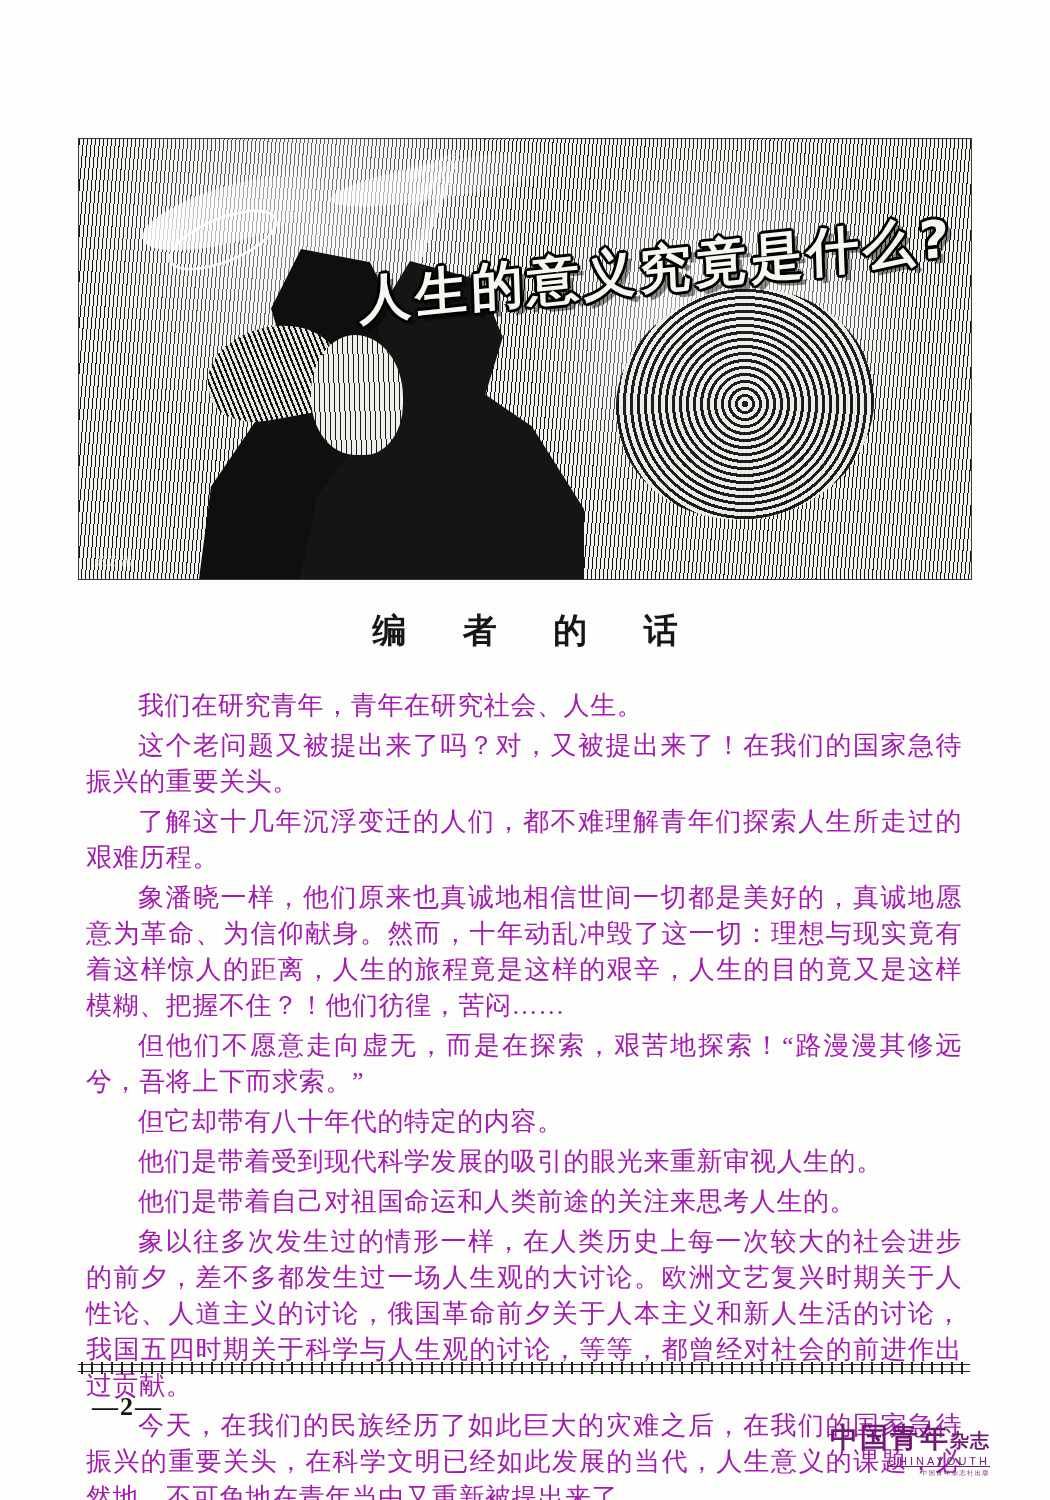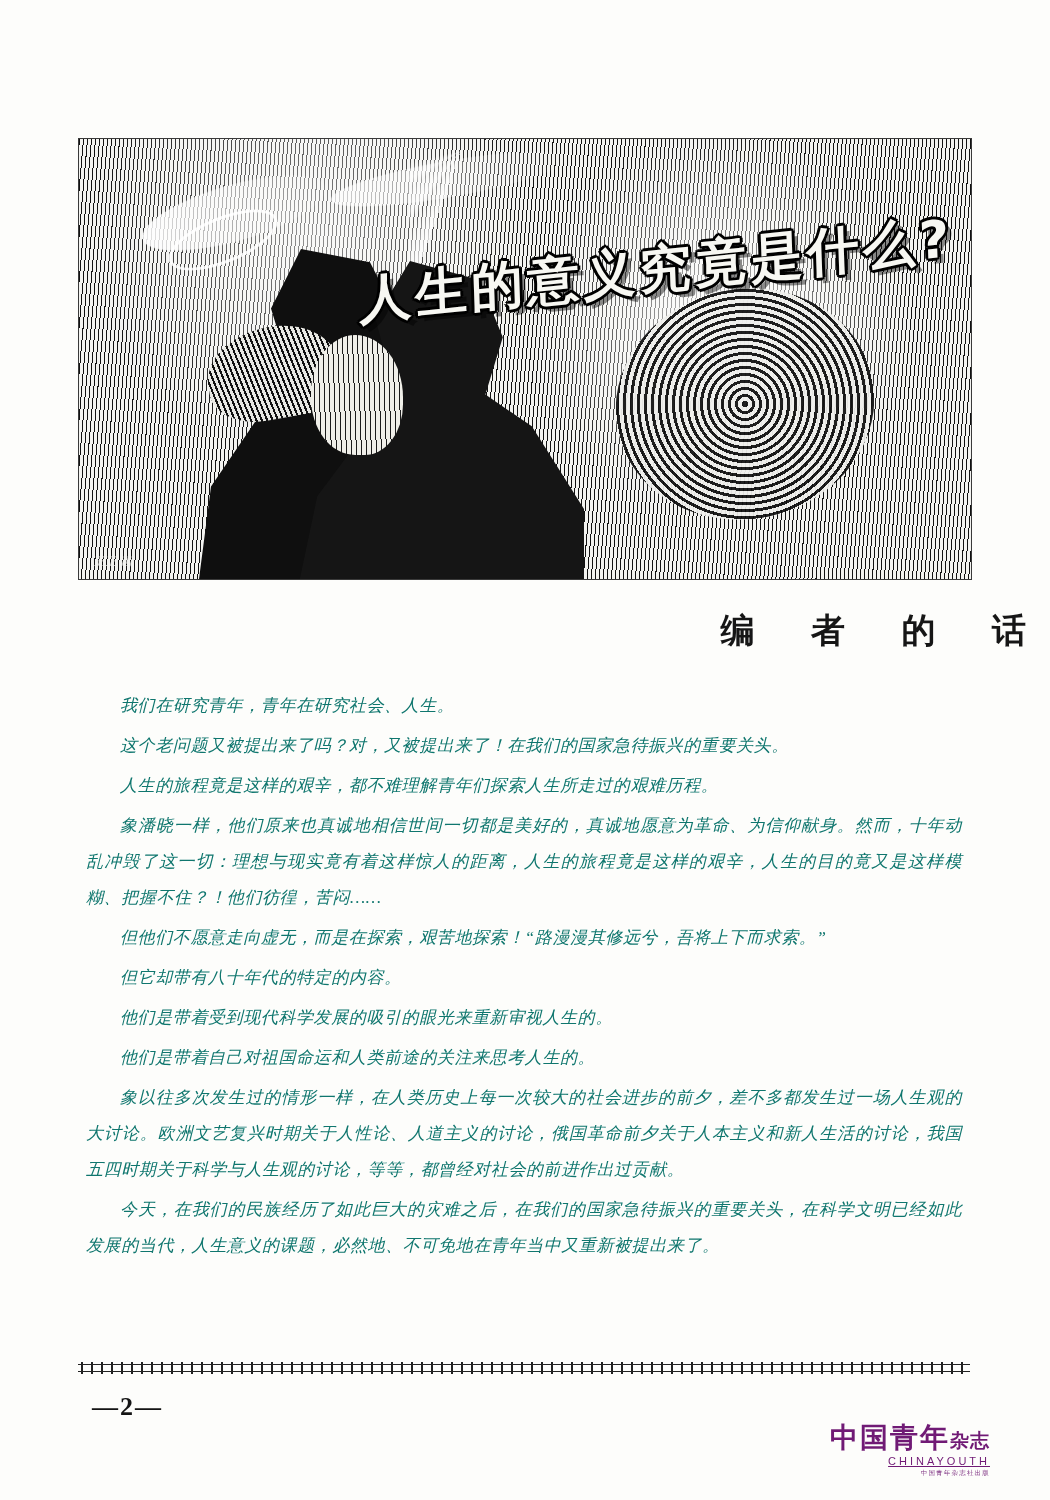--- a/index.html
+++ b/index.html
@@ -157,46 +157,45 @@
     transform: skewY(-4deg) rotate(-2deg);
     white-space: nowrap;
   }
 
   
   .article-heading {
     position: absolute;
     left: 0;
     top: 608px;
     width: 1050px;
-    text-align: right;
+    text-align: center;
     font-family: "Liberation Serif", "DejaVu Serif", serif;
     font-weight: bold;
     font-size: 34px;
     letter-spacing: 24px;
     text-indent: 24px;
     color: #161616;
   }
 
   
   .body-text {
     position: absolute;
     left: 86px;
     top: 688px;
     width: 876px;
   }
   .body-text p {
     margin: 0 0 4px 0;
-    font-size: 17px;
+    font-size: 26px;
     line-height: 36px;
     text-indent: 2em;
     text-align: justify;
     letter-spacing: 0.6px;
     font-family: "Liberation Serif", "DejaVu Serif", serif;
-    font-style: italic;
-    color: #0f766e;
+    color: #a21caf;
   }
 
   
   .divider {
     position: absolute;
     left: 78px;
     top: 1362px;
     width: 892px;
     height: 12px;
     background:
@@ -279,21 +278,21 @@
     <div class="illus-title">人生的意义究竟是什么?</div>
 
     <div class="illus-signature">王正 画</div>
   </div>
 
   <div class="article-heading">编 者 的 话</div>
 
   <div class="body-text">
     <p>我们在研究青年，青年在研究社会、人生。</p>
     <p>这个老问题又被提出来了吗？对，又被提出来了！在我们的国家急待振兴的重要关头。</p>
-    <p>人生的旅程竟是这样的艰辛，都不难理解青年们探索人生所走过的艰难历程。</p>
+    <p>了解这十几年沉浮变迁的人们，都不难理解青年们探索人生所走过的艰难历程。</p>
     <p>象潘晓一样，他们原来也真诚地相信世间一切都是美好的，真诚地愿意为革命、为信仰献身。然而，十年动乱冲毁了这一切：理想与现实竟有着这样惊人的距离，人生的旅程竟是这样的艰辛，人生的目的竟又是这样模糊、把握不住？！他们彷徨，苦闷……</p>
     <p>但他们不愿意走向虚无，而是在探索，艰苦地探索！“路漫漫其修远兮，吾将上下而求索。”</p>
     <p>但它却带有八十年代的特定的内容。</p>
     <p>他们是带着受到现代科学发展的吸引的眼光来重新审视人生的。</p>
     <p>他们是带着自己对祖国命运和人类前途的关注来思考人生的。</p>
     <p>象以往多次发生过的情形一样，在人类历史上每一次较大的社会进步的前夕，差不多都发生过一场人生观的大讨论。欧洲文艺复兴时期关于人性论、人道主义的讨论，俄国革命前夕关于人本主义和新人生活的讨论，我国五四时期关于科学与人生观的讨论，等等，都曾经对社会的前进作出过贡献。</p>
     <p>今天，在我们的民族经历了如此巨大的灾难之后，在我们的国家急待振兴的重要关头，在科学文明已经如此发展的当代，人生意义的课题，必然地、不可免地在青年当中又重新被提出来了。</p>
   </div>
 
   <div class="divider"></div>

